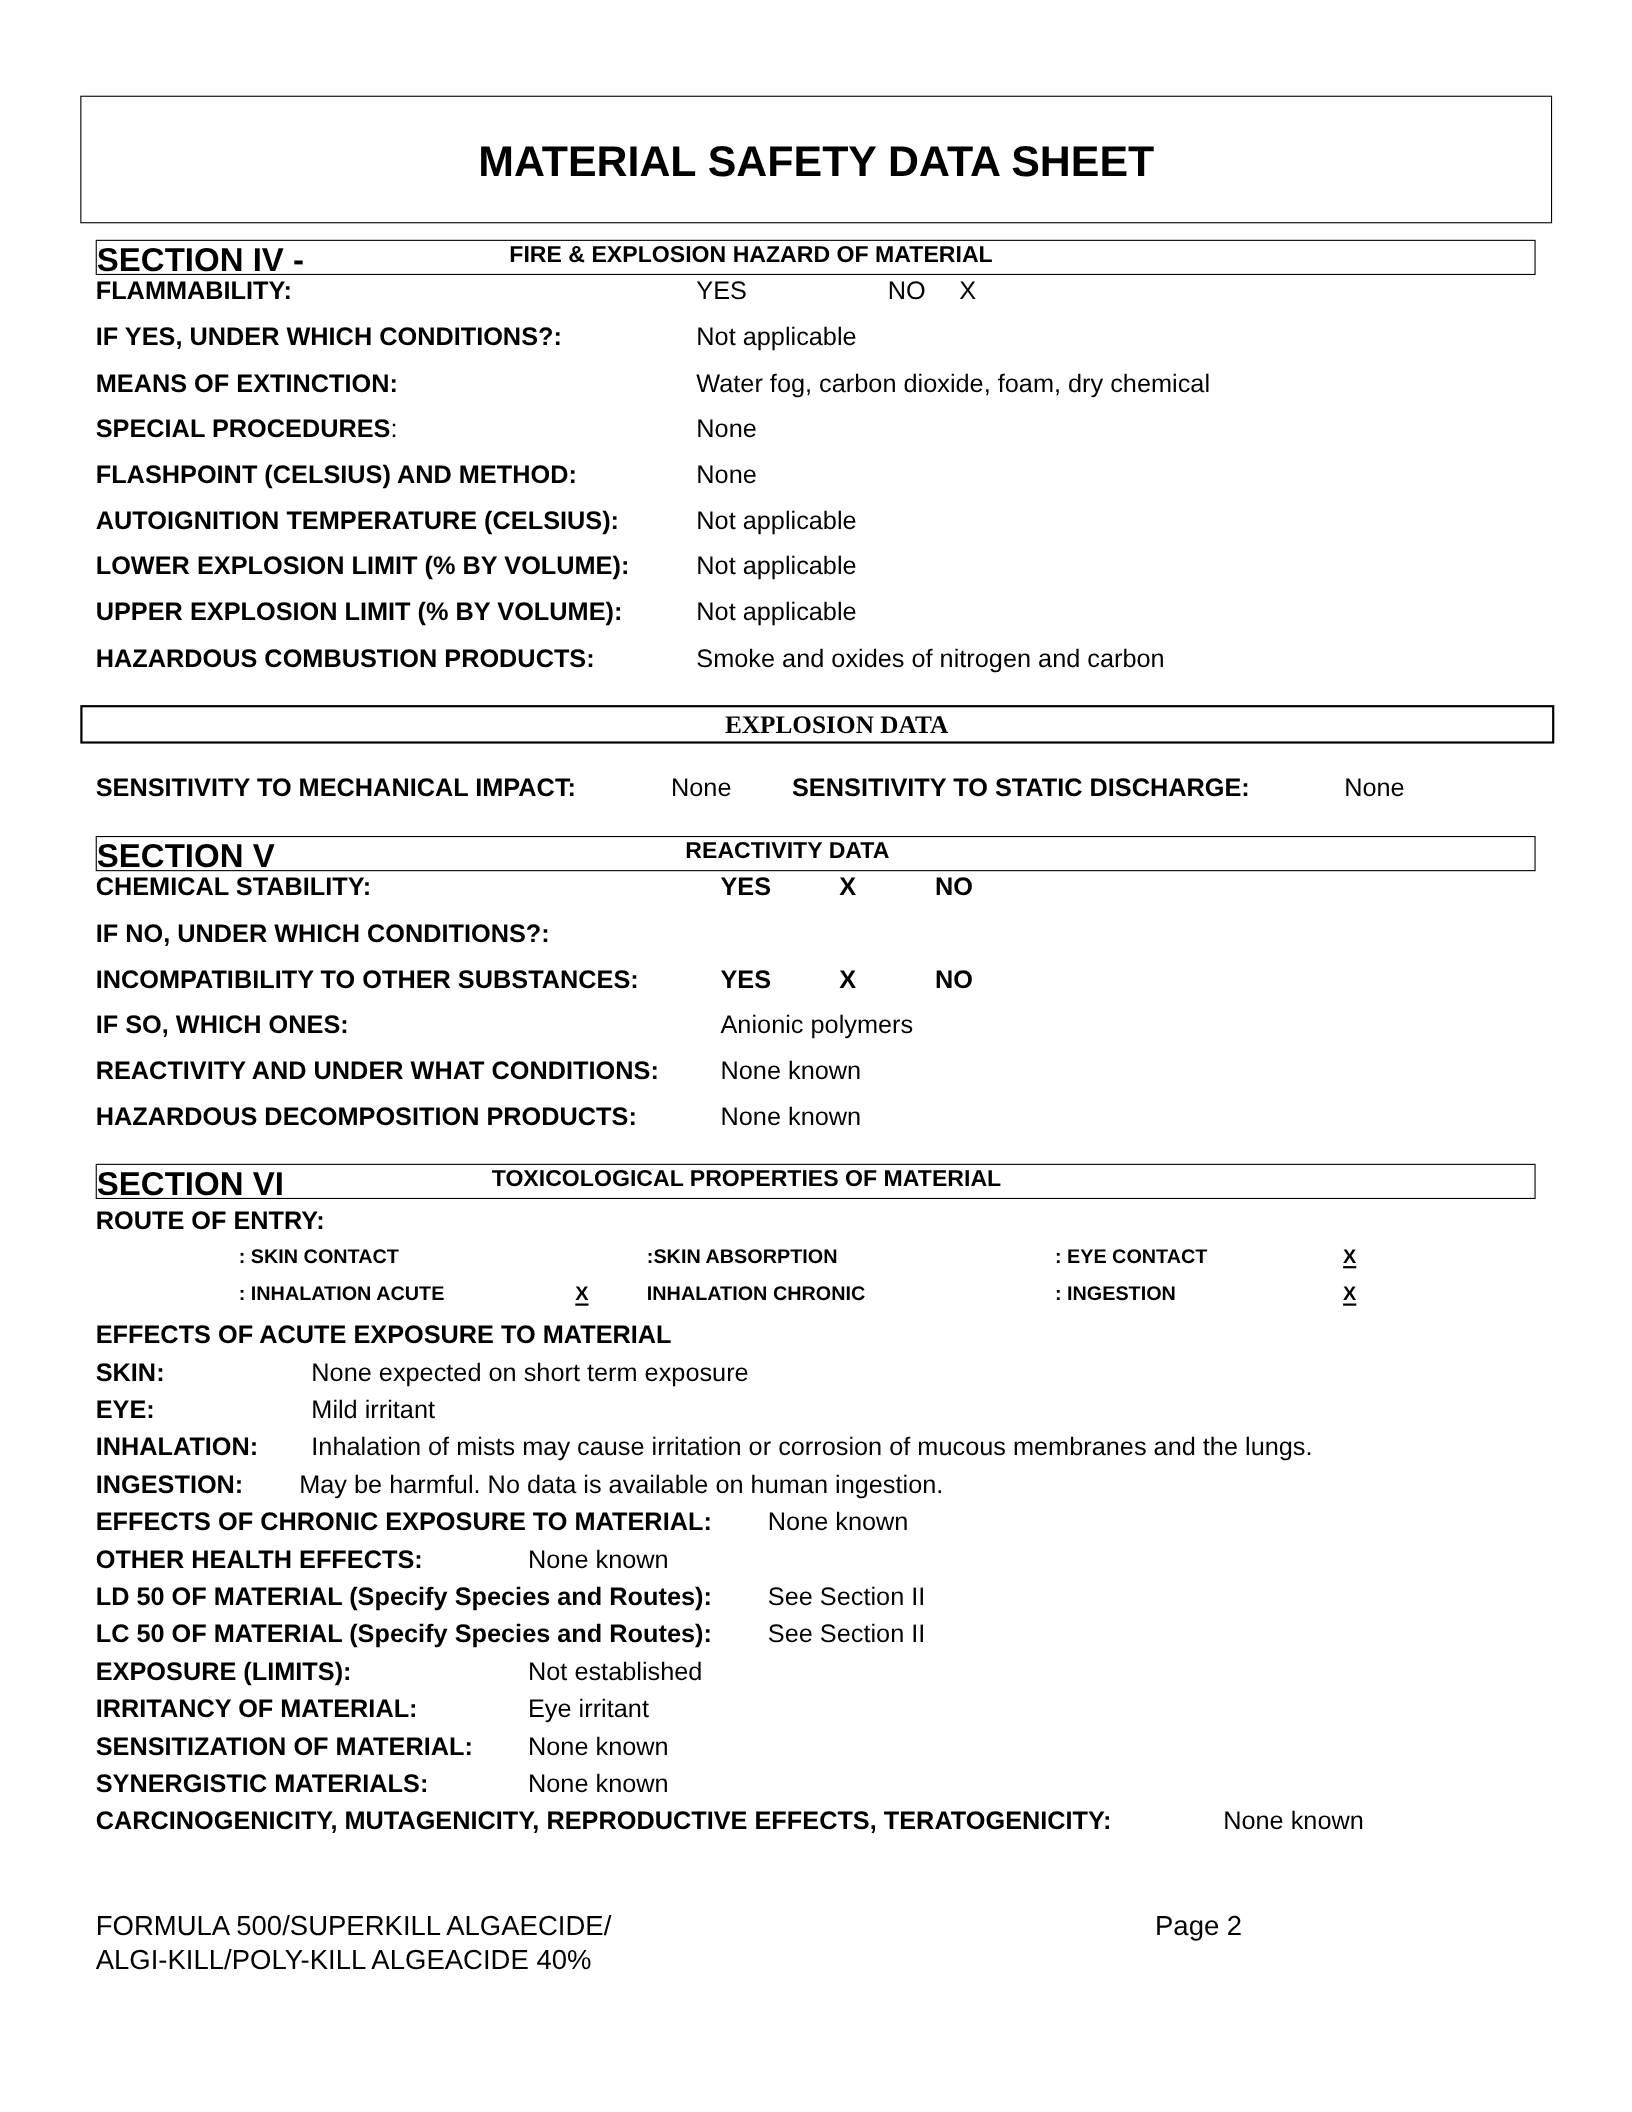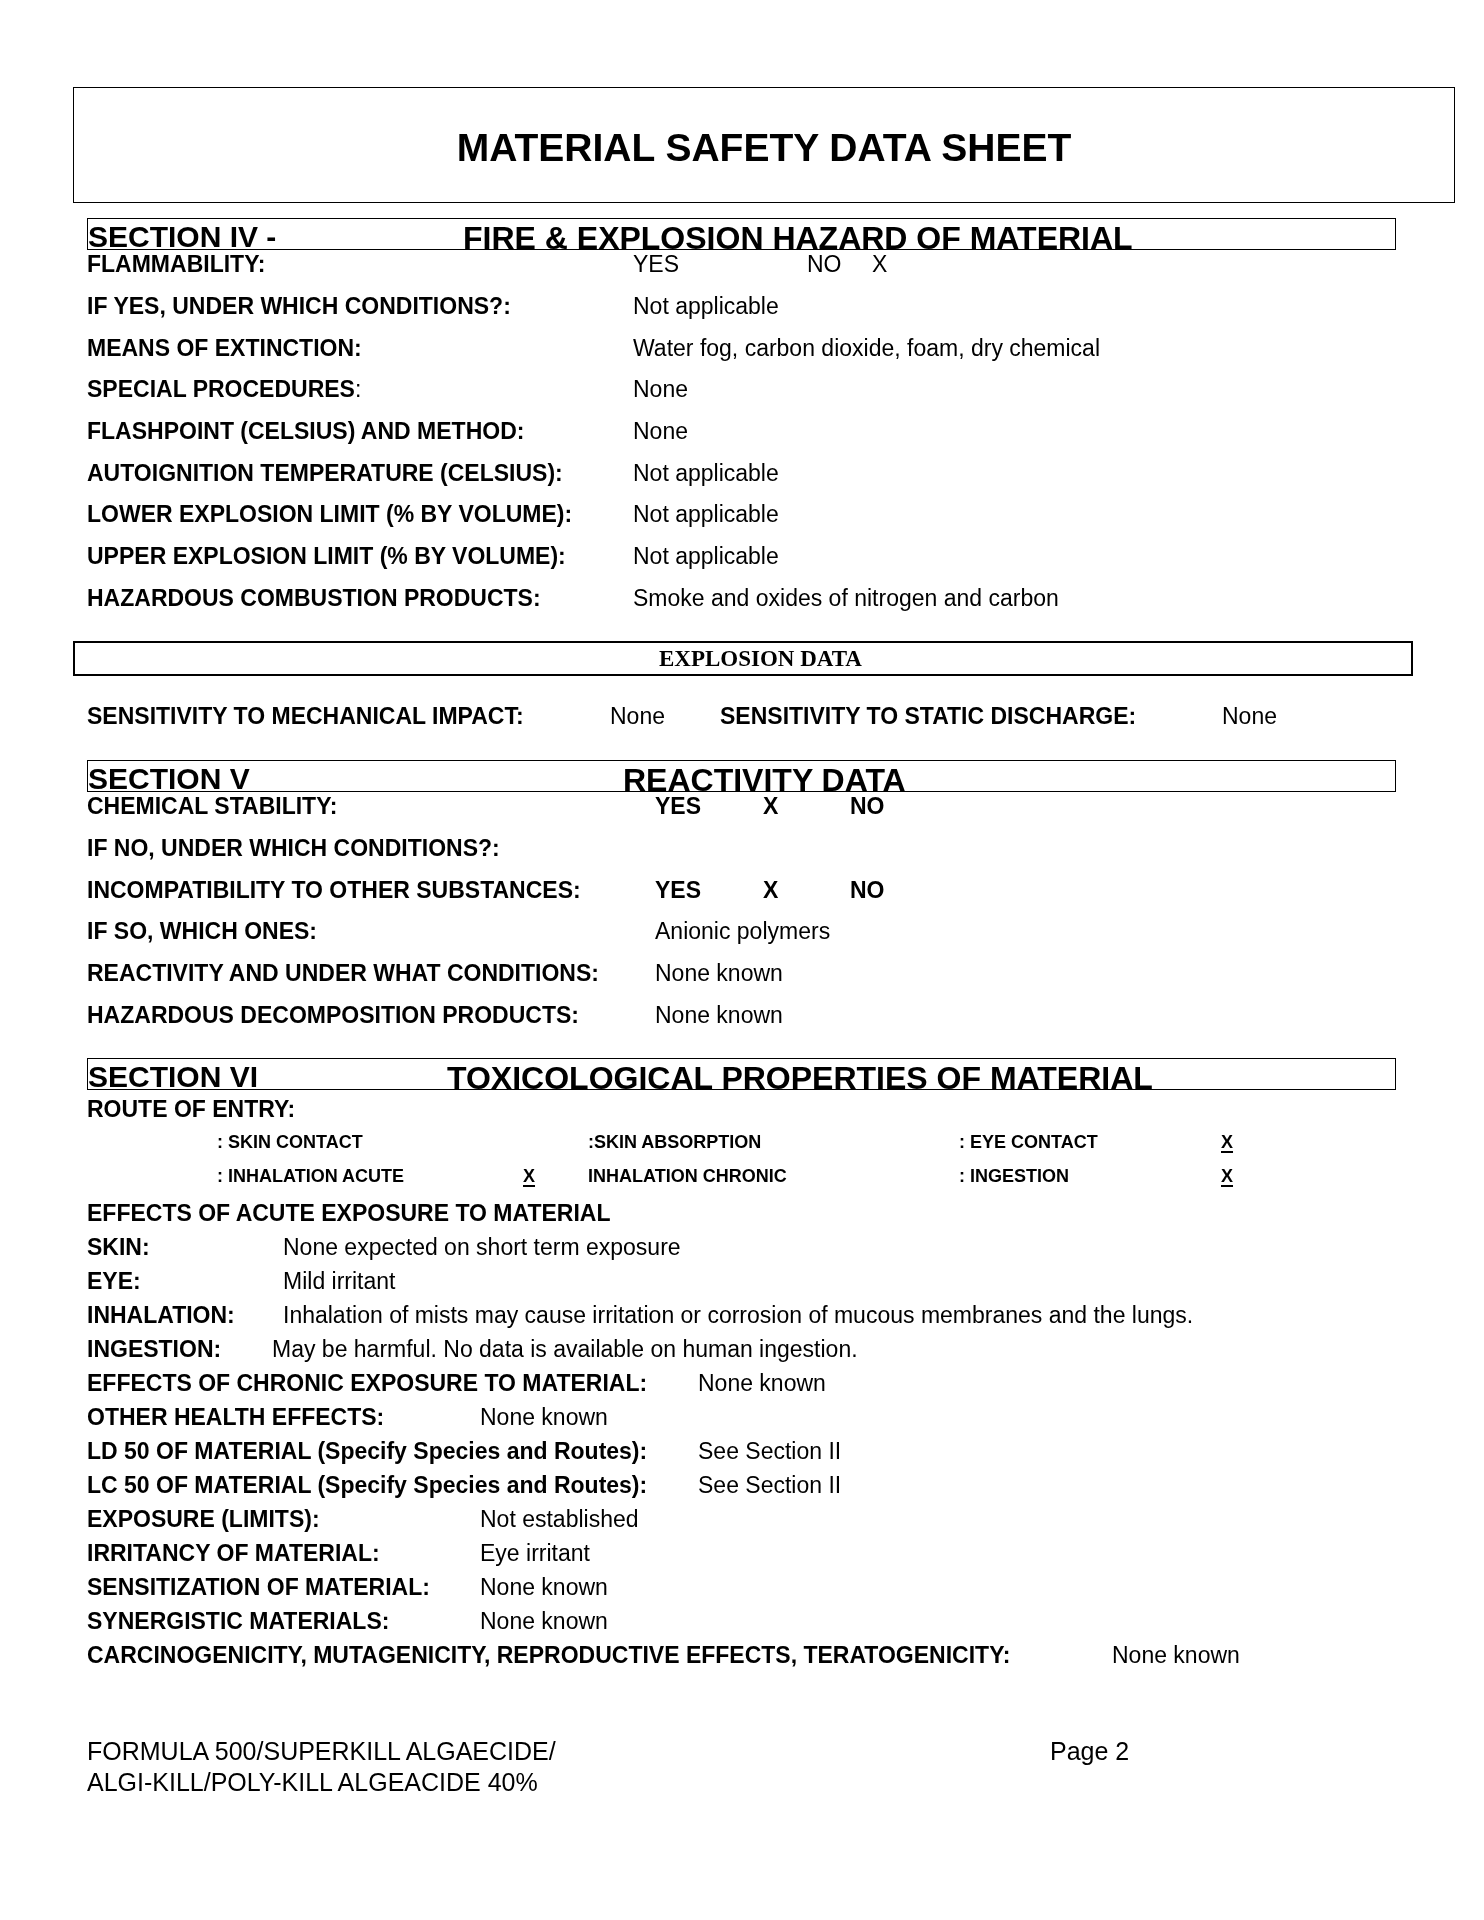--- a/index.html
+++ b/index.html
@@ -1,24 +1,24 @@
 <!DOCTYPE html>
 <html><head>
 <meta charset="utf-8">
 <style>
   html, body { margin: 0; padding: 0; background: #ffffff; }
   body { width: 1484px; height: 1920px; position: relative; overflow: hidden; color: #000; font-family: "Liberation Sans", sans-serif; }
   .abs { position: absolute; white-space: nowrap; }
   .lbl { font-size: 23px; font-weight: bold; }
   .val { font-size: 23px; font-weight: normal; }
-  .title-box { position: absolute; left: 73px; top: 87px; width: 1336px; height: 114px; border: 1.5px solid #000; padding-left: 44px; }
+  .title-box { position: absolute; left: 73px; top: 87px; width: 1336px; height: 114px; border: 1.5px solid #000; }
   .title { position: absolute; left: 0; right: 0; top: 38px; text-align: center; font-size: 39px; font-weight: bold; }
   .sec-bar { position: absolute; left: 87px; width: 1307px; height: 30px; border: 1.5px solid #000; }
   .sec-bar .sec-num { position: absolute; left: 0; top: 1px; font-size: 30px; font-weight: bold; }
-  .sec-bar .sec-title { position: absolute; top: 1px; font-size: 32px; font-weight: bold; }
+  .sec-bar .sec-title { position: absolute; top: 1px; font-size: 21px; font-weight: bold; }
   .exp-box { position: absolute; left: 73px; top: 641px; width: 1336px; height: 31px; border: 2px solid #000; font-family: Liberation Serif, serif; }
   .exp-box .exp-title { position: absolute; left: 0; right: 0; top: 3px; text-align: center; font-size: 23px; font-weight: bold; padding-left: 35px; }
   .route { font-size: 18px; font-weight: bold; text-align: center; }
   .ux { text-decoration: underline; text-decoration-thickness: 2px; text-underline-offset: 3px; }
   .foot { font-size: 25px; }
 </style>
 </head>
 <body>
 
 <div class="title-box">

